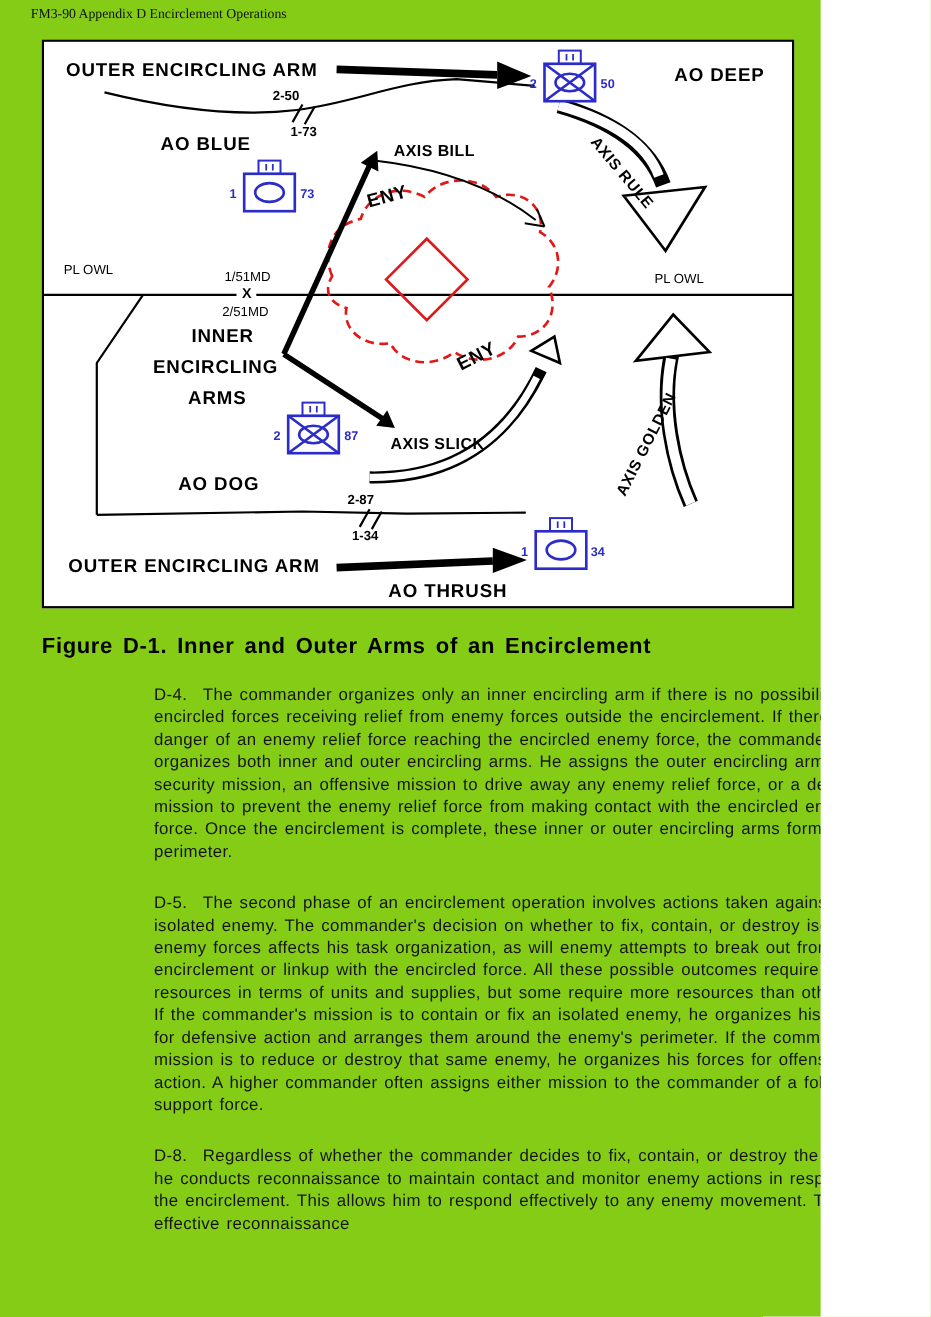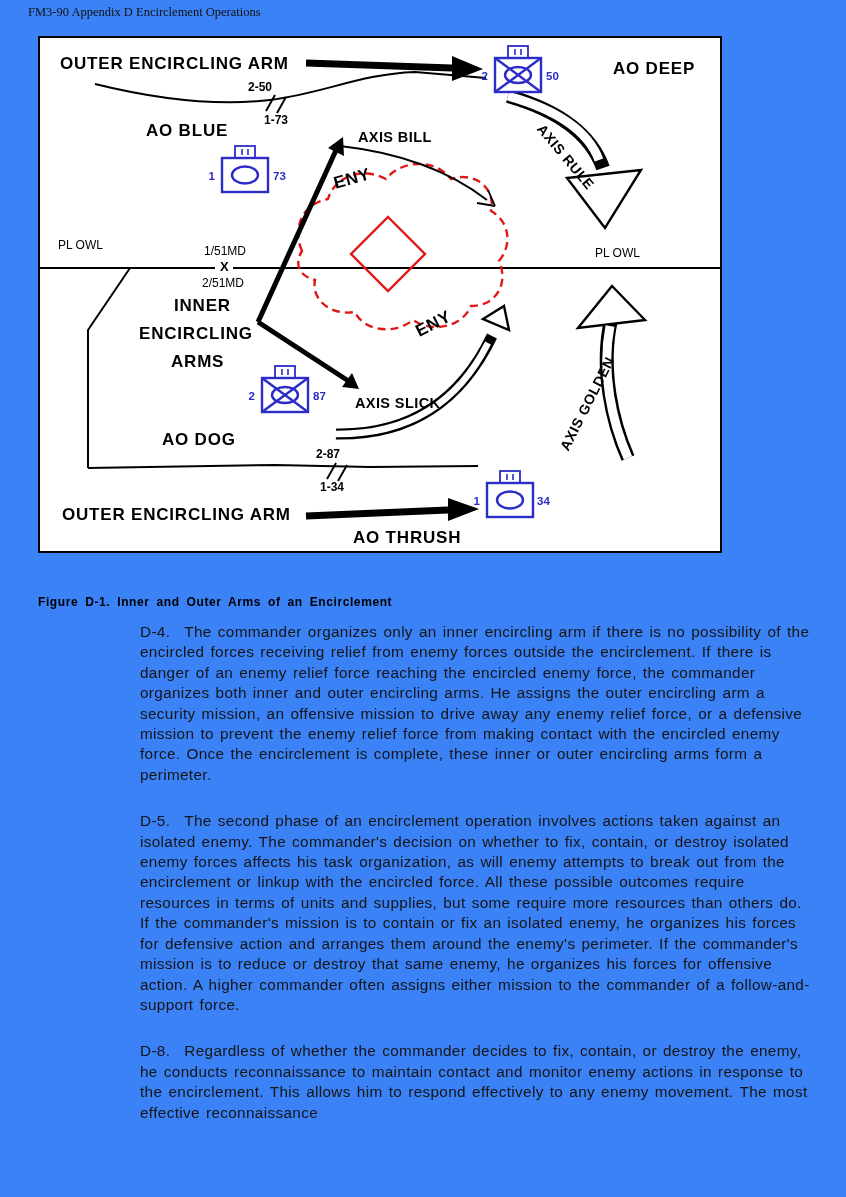--- a/index.html
+++ b/index.html
@@ -1,17 +1,17 @@
 <!DOCTYPE html>
 <html><head>
 <meta charset="utf-8">
 <style>
   html,body { margin:0; padding:0; background:#ffffff; }
   .page {
-    position:relative; width:846px; height:1197px; background:#3b82f6;
+    position:relative; width:746px; height:1197px; background:#84cc16;
     font-family:"Liberation Sans", sans-serif; color:#000; overflow:hidden;
   }
   .doc-header {
     position:absolute; left:28px; top:5px;
     font-family:"Liberation Serif", serif; font-size:12.5px; color:#111;
   }
   .figure-box {
     position:absolute; left:38px; top:36px; width:680px; height:513px;
     border:2px solid #000; background:#fff;
   }
@@ -34,22 +34,22 @@
   .ha-out-s { stroke:#000; fill:none; stroke-width:11; }
   .ha-in-s  { stroke:#fff; fill:none; stroke-width:6.5; }
   .ha-head { fill:#fff; stroke:#000; stroke-width:2.4; stroke-linejoin:miter; }
   .ustroke { stroke:#2c2cc8; fill:none; stroke-width:2.4; }
   .ustroke-thin { stroke:#2c2cc8; fill:none; stroke-width:1.6; }
   .ufill { fill:#ffffff; stroke:#2c2cc8; stroke-width:2.4; }
   .ufill2 { fill:#ffffff; stroke:#2c2cc8; stroke-width:1.8; }
   .eny { stroke:#e01818; fill:none; stroke-width:2.4; }
   .eny-dash { stroke:#e01818; fill:none; stroke-width:2.4; stroke-dasharray:8 5; }
   .caption {
-    position:absolute; left:38px; top:595px;
-    font-size:12px; font-weight:bold; letter-spacing:0.6px; word-spacing:3px;
+    position:absolute; left:38px; top:577px;
+    font-size:20px; font-weight:bold; letter-spacing:0.6px; word-spacing:3px;
   }
   .paragraphs {
     position:absolute; left:140px; top:622px; width:676px;
     font-size:15.3px; line-height:20.4px; letter-spacing:0.35px; word-spacing:1.5px;
     color:#151515;
   }
   .paragraphs p { margin:0 0 26px 0; }
   .pnum { padding-right:14px; }
 </style>
 </head>

